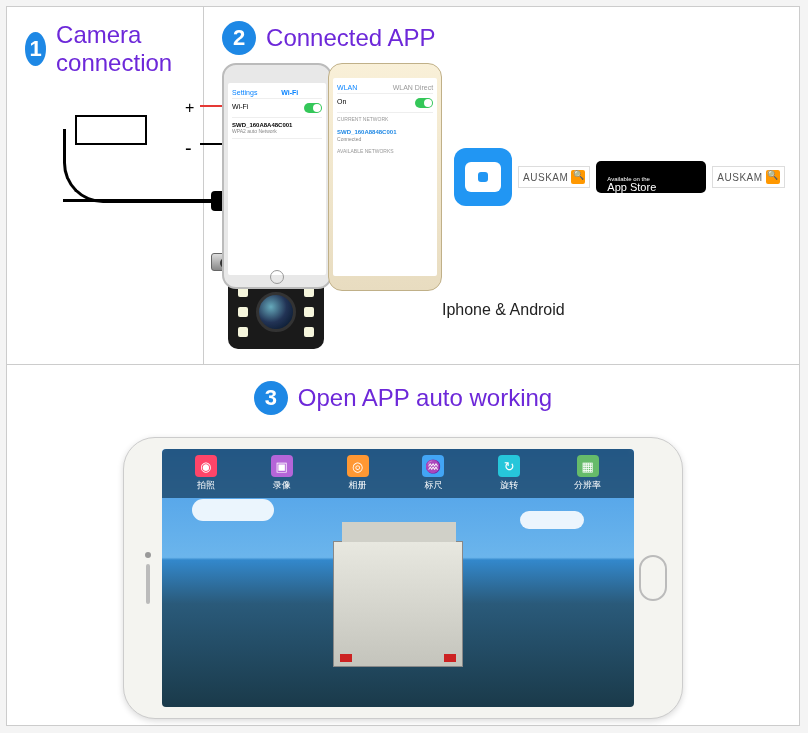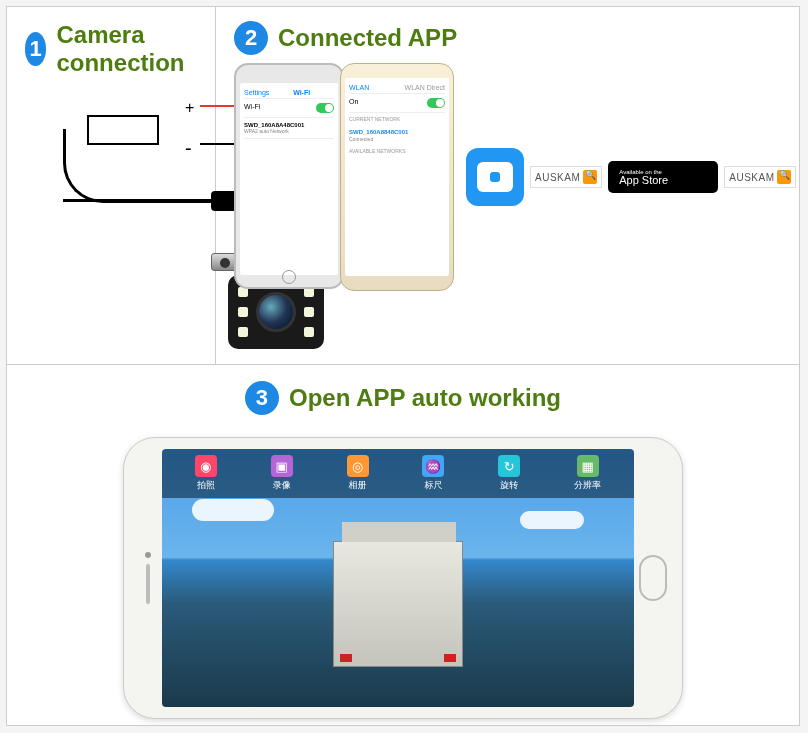--- a/index.html
+++ b/index.html
@@ -6,21 +6,21 @@
 body { font-family: Arial, sans-serif; background: #f4f4f4; width: 808px; height: 733px; overflow: hidden; }
 .container { width: 794px; height: 720px; margin: 6px; background: #fff; border: 1px solid #ccc; display: flex; flex-direction: column; }
 .top-row { display: flex; height: 358px; border-bottom: 1px solid #ccc; }
 .panel { padding: 14px 18px; }
 .panel-1 { width: 416px; border-right: 1px solid #ccc; position: relative; }
 .panel-2 { flex: 1; position: relative; }
 .panel-3 { flex: 1; display: flex; flex-direction: column; align-items: center; padding-top: 16px; }
 .step-header { display: flex; align-items: center; gap: 10px; margin-bottom: 8px; }
 .step-header.center { justify-content: center; }
 .badge { width: 34px; height: 34px; border-radius: 50%; background: #1e88e5; color: #fff; display: flex; align-items: center; justify-content: center; font-size: 22px; font-weight: bold; }
-.step-title { font-size: 24px; color: #4d7c0f; font-weight: bold; }
+.step-title { font-size: 24px; color: #6d28d9; }
 
 .wiring { position: relative; width: 100%; height: 280px; }
 .plus { position: absolute; top: 14px; left: 160px; font-size: 16px; }
 .minus { position: absolute; top: 52px; left: 160px; font-size: 20px; }
 .red-wire { position: absolute; top: 20px; left: 175px; width: 170px; height: 2px; background: #e53935; }
 .red-wire::after { content: ''; position: absolute; right: 0; top: 0; width: 2px; height: 34px; background: #e53935; }
 .black-box { position: absolute; top: 30px; right: 38px; width: 72px; height: 30px; border: 2px solid #000; }
 .black-wire-h { position: absolute; top: 58px; left: 175px; width: 100px; height: 2px; background: #000; }
 .main-cable { position: absolute; top: 44px; left: 38px; width: 245px; height: 74px; border: 3px solid #000; border-right: none; border-top: none; border-radius: 0 0 0 40px; }
 .transmitter { position: absolute; top: 106px; left: 186px; width: 60px; height: 20px; background: #000; border-radius: 4px; }
@@ -51,21 +51,21 @@
 .toggle::after { content: ''; position: absolute; right: 1px; top: 1px; width: 8px; height: 8px; background: #fff; border-radius: 50%; }
 .net-name { font-weight: bold; font-size: 6px; }
 .net-blue { color: #1e88e5; font-size: 6px; font-weight: bold; }
 .apps-col { display: flex; flex-direction: row; gap: 6px; align-items: center; margin-left: 6px; }
 .app-icon { width: 58px; height: 58px; background: #2196f3; border-radius: 12px; display: flex; align-items: center; justify-content: center; }
 .app-icon-inner { width: 36px; height: 30px; background: #fff; border-radius: 6px; position: relative; }
 .app-icon-inner::after { content: ''; position: absolute; top: 10px; left: 13px; width: 10px; height: 10px; background: #2196f3; border-radius: 3px; }
 .auskam { background: #fff; border: 1px solid #ddd; padding: 3px 4px; font-size: 10px; display: flex; align-items: center; gap: 3px; color: #555; letter-spacing: 0.5px; }
 .auskam .sq { width: 14px; height: 14px; background: #ff9800; border-radius: 2px; position: relative; }
 .auskam .sq::after { content: '🔍'; font-size: 9px; position: absolute; top: 0; left: 2px; }
-.store-badge { width: 110px; height: 32px; background: #000; border-radius: 5px; color: #fff; display: flex; align-items: center; padding: 0 6px; gap: 5px; }
+.store-badge { width: 110px; height: 32px; background: #000; border-radius: 5px; color: #fff; display: flex; align-items: flex-end; padding: 0 6px; gap: 5px; }
 .store-badge.gp { background: #111; }
 .store-ico { font-size: 16px; }
 .store-txt { display: flex; flex-direction: column; line-height: 1; }
 .store-txt small { font-size: 6px; }
 .store-txt b { font-size: 11px; font-weight: normal; }
 .gp-tri { width: 0; height: 0; border-left: 14px solid #fff; border-top: 8px solid transparent; border-bottom: 8px solid transparent; }
 .caption { text-align: center; font-size: 16px; color: #222; margin-top: 10px; }
 
 .phone-land { width: 560px; height: 282px; background: #f4f4f0; border: 1px solid #ccc; border-radius: 32px; margin-top: 14px; display: flex; align-items: center; padding: 10px; box-shadow: 0 2px 6px rgba(0,0,0,0.15); }
 .speaker { width: 28px; display: flex; flex-direction: column; align-items: center; gap: 6px; }
@@ -181,20 +181,21 @@
                 <small>Available on the</small>
                 <b>App Store</b>
               </span>
           </div>
           <div class="auskam">
               <span>AUSKAM</span>
               <span class="sq"></span>
             </div>
         </div>
       </div>
+      <div class="caption">Iphone &amp; Android</div>
     </div>
   </div>
 
   <div class="panel panel-3">
     <div class="step-header center">
       <div class="badge">3</div>
       <div class="step-title">Open APP auto working</div>
     </div>
     <div class="phone-land">
       <div class="speaker">

